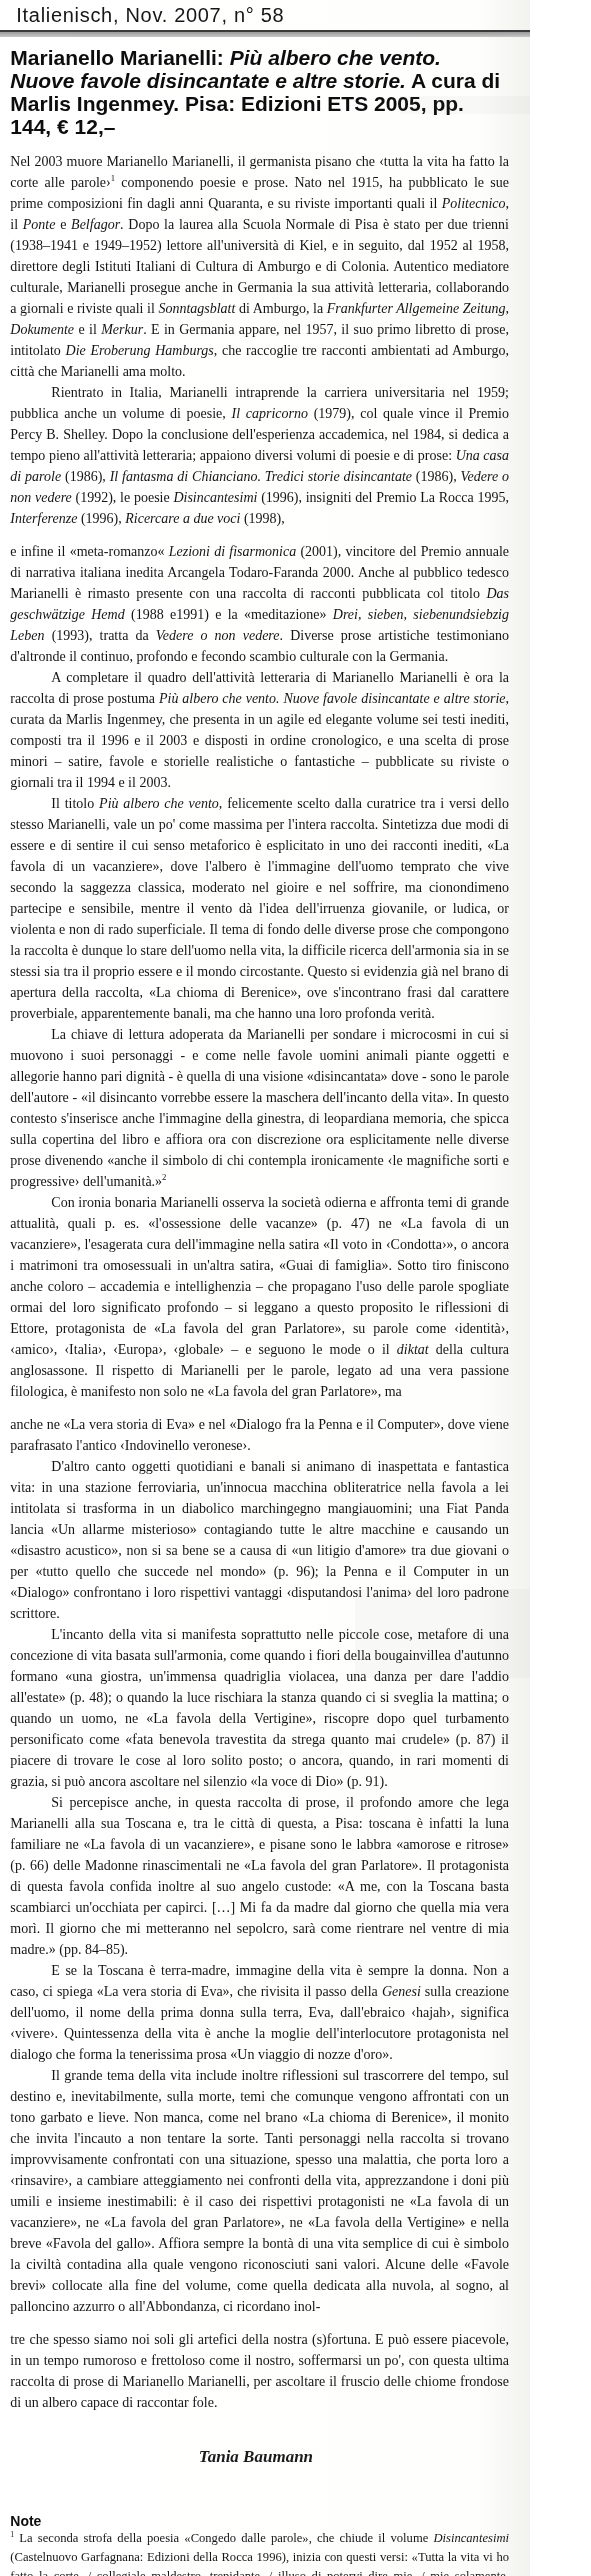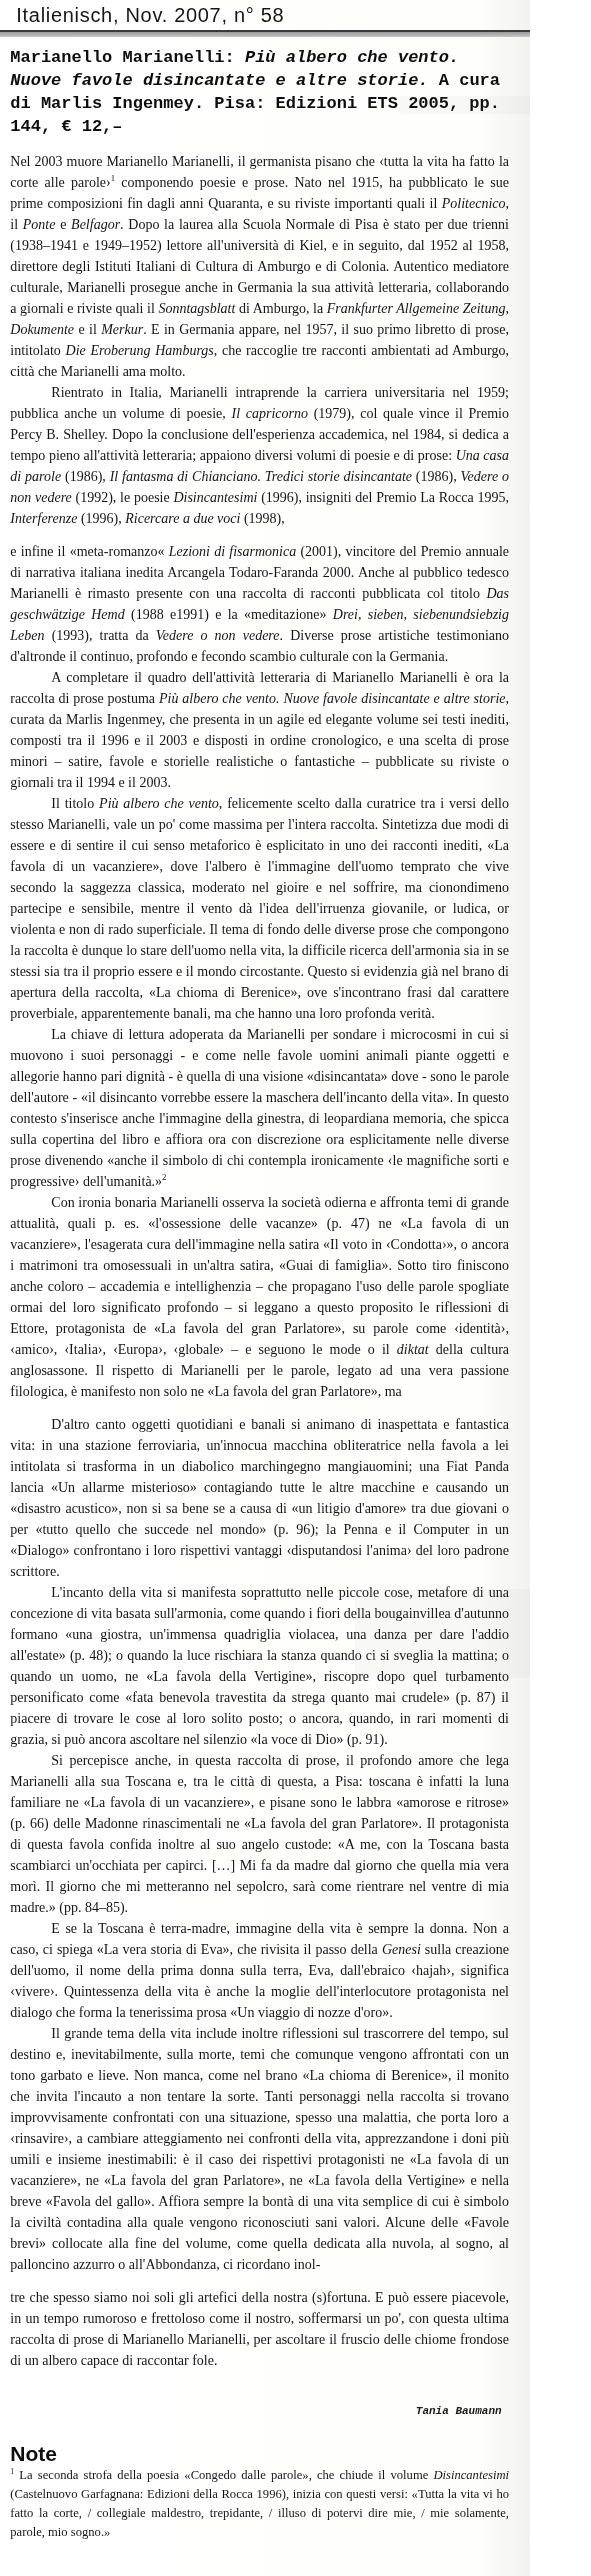--- a/index.html
+++ b/index.html
@@ -21,55 +21,55 @@
     margin: 0 0 3px 6px;
   }
   .divider {
     margin-left: -10.3px;
     margin-right: -21px;
     height: 4.4px;
     border-top: 2.2px solid #3a3a3a;
     background: linear-gradient(#9a9a9a, #c6c6c6);
   }
   .review-title {
-    font-family: Liberation Mono, monospace;
+    font-family: Liberation Sans, sans-serif;
     font-weight: bold;
-    font-size: 17px;
+    font-size: 21px;
     line-height: 23px;
     max-width: 517px;
     margin: 9px 0 12px 0;
     color: #0d0d0d;
   }
   .review-body {
     margin-top: 13px;
     font-family: Liberation Serif, serif;
     font-size: 14px;
     line-height: 21px;
     text-align: justify;
     color: #141414;
   }
   .block + .block { margin-top: 12px; }
   .review-body p { margin: 0; }
   .review-body p.indent { text-indent: 41px; }
   sup { font-size: 0.62em; vertical-align: super; line-height: 0; }
   .signature {
     margin-top: 34px;
-    text-align: right;
+    text-align: center;
     padding-right: 7.4px;
-    font-family: Liberation Mono, monospace;
+    font-family: Liberation Serif, serif;
     font-style: italic;
     font-weight: bold;
-    font-size: 11px;
+    font-size: 17px;
     color: #1a1a1a;
   }
   .notes-heading {
-    margin: 25px 0 0 0;
+    margin: 46px 0 0 0;
     font-family: "Liberation Sans", "DejaVu Sans", sans-serif;
     font-weight: bold;
-    font-size: 21px;
+    font-size: 14px;
     color: #0d0d0d;
   }
   .notes {
     margin-top: 0;
     font-family: "Liberation Serif", "DejaVu Serif", serif;
     font-size: 12.6px;
     line-height: 19px;
     text-align: justify;
     color: #161616;
   }
@@ -98,20 +98,21 @@
         <p class="para indent">Rientrato in Italia, Marianelli intraprende la carriera universitaria nel 1959; pubblica anche un volume di poesie, <i>Il capricorno</i> (1979), col quale vince il Premio Percy B. Shelley. Dopo la conclusione dell'esperienza accademica, nel 1984, si dedica a tempo pieno all'attività letteraria; appaiono diversi volumi di poesie e di prose: <i>Una casa di parole</i> (1986), <i>Il fantasma di Chianciano. Tredici storie disincantate</i> (1986), <i>Vedere o non vedere</i> (1992), le poesie <i>Disincantesimi</i> (1996), insigniti del Premio La Rocca 1995, <i>Interferenze</i> (1996), <i>Ricercare a due voci</i> (1998),</p>
       </div>
       <div class="block">
         <p class="para">e infine il «meta-romanzo« <i>Lezioni di fisarmonica</i> (2001), vincitore del Premio annuale di narrativa italiana inedita Arcangela Todaro-Faranda 2000. Anche al pubblico tedesco Marianelli è rimasto presente con una raccolta di racconti pubblicata col titolo <i>Das geschwätzige Hemd</i> (1988 e1991) e la «meditazione» <i>Drei, sieben, siebenundsiebzig Leben</i> (1993), tratta da <i>Vedere o non vedere</i>. Diverse prose artistiche testimoniano d'altronde il continuo, profondo e fecondo scambio culturale con la Germania.</p>
         <p class="para indent">A completare il quadro dell'attività letteraria di Marianello Marianelli è ora la raccolta di prose postuma <i>Più albero che vento. Nuove favole disincantate e altre storie</i>, curata da Marlis Ingenmey, che presenta in un agile ed elegante volume sei testi inediti, composti tra il 1996 e il 2003 e disposti in ordine cronologico, e una scelta di prose minori – satire, favole e storielle realistiche o fantastiche – pubblicate su riviste o giornali tra il 1994 e il 2003.</p>
         <p class="para indent">Il titolo <i>Più albero che vento</i>, felicemente scelto dalla curatrice tra i versi dello stesso Marianelli, vale un po' come massima per l'intera raccolta. Sintetizza due modi di essere e di sentire il cui senso metaforico è esplicitato in uno dei racconti inediti, «La favola di un vacanziere», dove l'albero è l'immagine dell'uomo temprato che vive secondo la saggezza classica, moderato nel gioire e nel soffrire, ma cionondimeno partecipe e sensibile, mentre il vento dà l'idea dell'irruenza giovanile, or ludica, or violenta e non di rado superficiale. Il tema di fondo delle diverse prose che compongono la raccolta è dunque lo stare dell'uomo nella vita, la difficile ricerca dell'armonia sia in se stessi sia tra il proprio essere e il mondo circostante. Questo si evidenzia già nel brano di apertura della raccolta, «La chioma di Berenice», ove s'incontrano frasi dal carattere proverbiale, apparentemente banali, ma che hanno una loro profonda verità.</p>
         <p class="para indent">La chiave di lettura adoperata da Marianelli per sondare i microcosmi in cui si muovono i suoi personaggi - e come nelle favole uomini animali piante oggetti e allegorie hanno pari dignità - è quella di una visione «disincantata» dove - sono le parole dell'autore - «il disincanto vorrebbe essere la maschera dell'incanto della vita». In questo contesto s'inserisce anche l'immagine della ginestra, di leopardiana memoria, che spicca sulla copertina del libro e affiora ora con discrezione ora esplicitamente nelle diverse prose divenendo «anche il simbolo di chi contempla ironicamente ‹le magnifiche sorti e progressive› dell'umanità.»<sup>2</sup></p>
         <p class="para indent">Con ironia bonaria Marianelli osserva la società odierna e affronta temi di grande attualità, quali p. es. «l'ossessione delle vacanze» (p. 47) ne «La favola di un vacanziere», l'esagerata cura dell'immagine nella satira «Il voto in ‹Condotta›», o ancora i matrimoni tra omosessuali in un'altra satira, «Guai di famiglia». Sotto tiro finiscono anche coloro – accademia e intellighenzia – che propagano l'uso delle parole spogliate ormai del loro significato profondo – si leggano a questo proposito le riflessioni di Ettore, protagonista de «La favola del gran Parlatore», su parole come ‹identità›, ‹amico›, ‹Italia›, ‹Europa›, ‹globale› – e seguono le mode o il <i>diktat</i> della cultura anglosassone. Il rispetto di Marianelli per le parole, legato ad una vera passione filologica, è manifesto non solo ne «La favola del gran Parlatore», ma</p>
       </div>
       <div class="block">
+        <p class="para">anche ne «La vera storia di Eva» e nel «Dialogo fra la Penna e il Computer», dove viene parafrasato l'antico ‹Indovinello veronese›.</p>
         <p class="para indent">D'altro canto oggetti quotidiani e banali si animano di inaspettata e fantastica vita: in una stazione ferroviaria, un'innocua macchina obliteratrice nella favola a lei intitolata si trasforma in un diabolico marchingegno mangiauomini; una Fiat Panda lancia «Un allarme misterioso» contagiando tutte le altre macchine e causando un «disastro acustico», non si sa bene se a causa di «un litigio d'amore» tra due giovani o per «tutto quello che succede nel mondo» (p. 96); la Penna e il Computer in un «Dialogo» confrontano i loro rispettivi vantaggi ‹disputandosi l'anima› del loro padrone scrittore.</p>
         <p class="para indent">L'incanto della vita si manifesta soprattutto nelle piccole cose, metafore di una concezione di vita basata sull'armonia, come quando i fiori della bougainvillea d'autunno formano «una giostra, un'immensa quadriglia violacea, una danza per dare l'addio all'estate» (p. 48); o quando la luce rischiara la stanza quando ci si sveglia la mattina; o quando un uomo, ne «La favola della Vertigine», riscopre dopo quel turbamento personificato come «fata benevola travestita da strega quanto mai crudele» (p. 87) il piacere di trovare le cose al loro solito posto; o ancora, quando, in rari momenti di grazia, si può ancora ascoltare nel silenzio «la voce di Dio» (p. 91).</p>
         <p class="para indent">Si percepisce anche, in questa raccolta di prose, il profondo amore che lega Marianelli alla sua Toscana e, tra le città di questa, a Pisa: toscana è infatti la luna familiare ne «La favola di un vacanziere», e pisane sono le labbra «amorose e ritrose» (p. 66) delle Madonne rinascimentali ne «La favola del gran Parlatore». Il protagonista di questa favola confida inoltre al suo angelo custode: «A me, con la Toscana basta scambiarci un'occhiata per capirci. […] Mi fa da madre dal giorno che quella mia vera morì. Il giorno che mi metteranno nel sepolcro, sarà come rientrare nel ventre di mia madre.» (pp. 84–85).</p>
         <p class="para indent">E se la Toscana è terra-madre, immagine della vita è sempre la donna. Non a caso, ci spiega «La vera storia di Eva», che rivisita il passo della <i>Genesi</i> sulla creazione dell'uomo, il nome della prima donna sulla terra, Eva, dall'ebraico ‹hajah›, significa ‹vivere›. Quintessenza della vita è anche la moglie dell'interlocutore protagonista nel dialogo che forma la tenerissima prosa «Un viaggio di nozze d'oro».</p>
         <p class="para indent">Il grande tema della vita include inoltre riflessioni sul trascorrere del tempo, sul destino e, inevitabilmente, sulla morte, temi che comunque vengono affrontati con un tono garbato e lieve. Non manca, come nel brano «La chioma di Berenice», il monito che invita l'incauto a non tentare la sorte. Tanti personaggi nella raccolta si trovano improvvisamente confrontati con una situazione, spesso una malattia, che porta loro a ‹rinsavire›, a cambiare atteggiamento nei confronti della vita, apprezzandone i doni più umili e insieme inestimabili: è il caso dei rispettivi protagonisti ne «La favola di un vacanziere», ne «La favola del gran Parlatore», ne «La favola della Vertigine» e nella breve «Favola del gallo». Affiora sempre la bontà di una vita semplice di cui è simbolo la civiltà contadina alla quale vengono riconosciuti sani valori. Alcune delle «Favole brevi» collocate alla fine del volume, come quella dedi­cata alla nuvola, al sogno, al palloncino azzurro o all'Abbondanza, ci ricordano inol-</p>
       </div>
       <div class="block">
         <p class="para">tre che spesso siamo noi soli gli artefici della nostra (s)fortuna. E può essere piacevole, in un tempo rumoroso e frettoloso come il nostro, soffermarsi un po', con questa ultima raccolta di prose di Marianello Marianelli, per ascoltare il fruscio delle chiome frondose di un albero capace di raccontar fole.</p>
       </div>
     </div>

